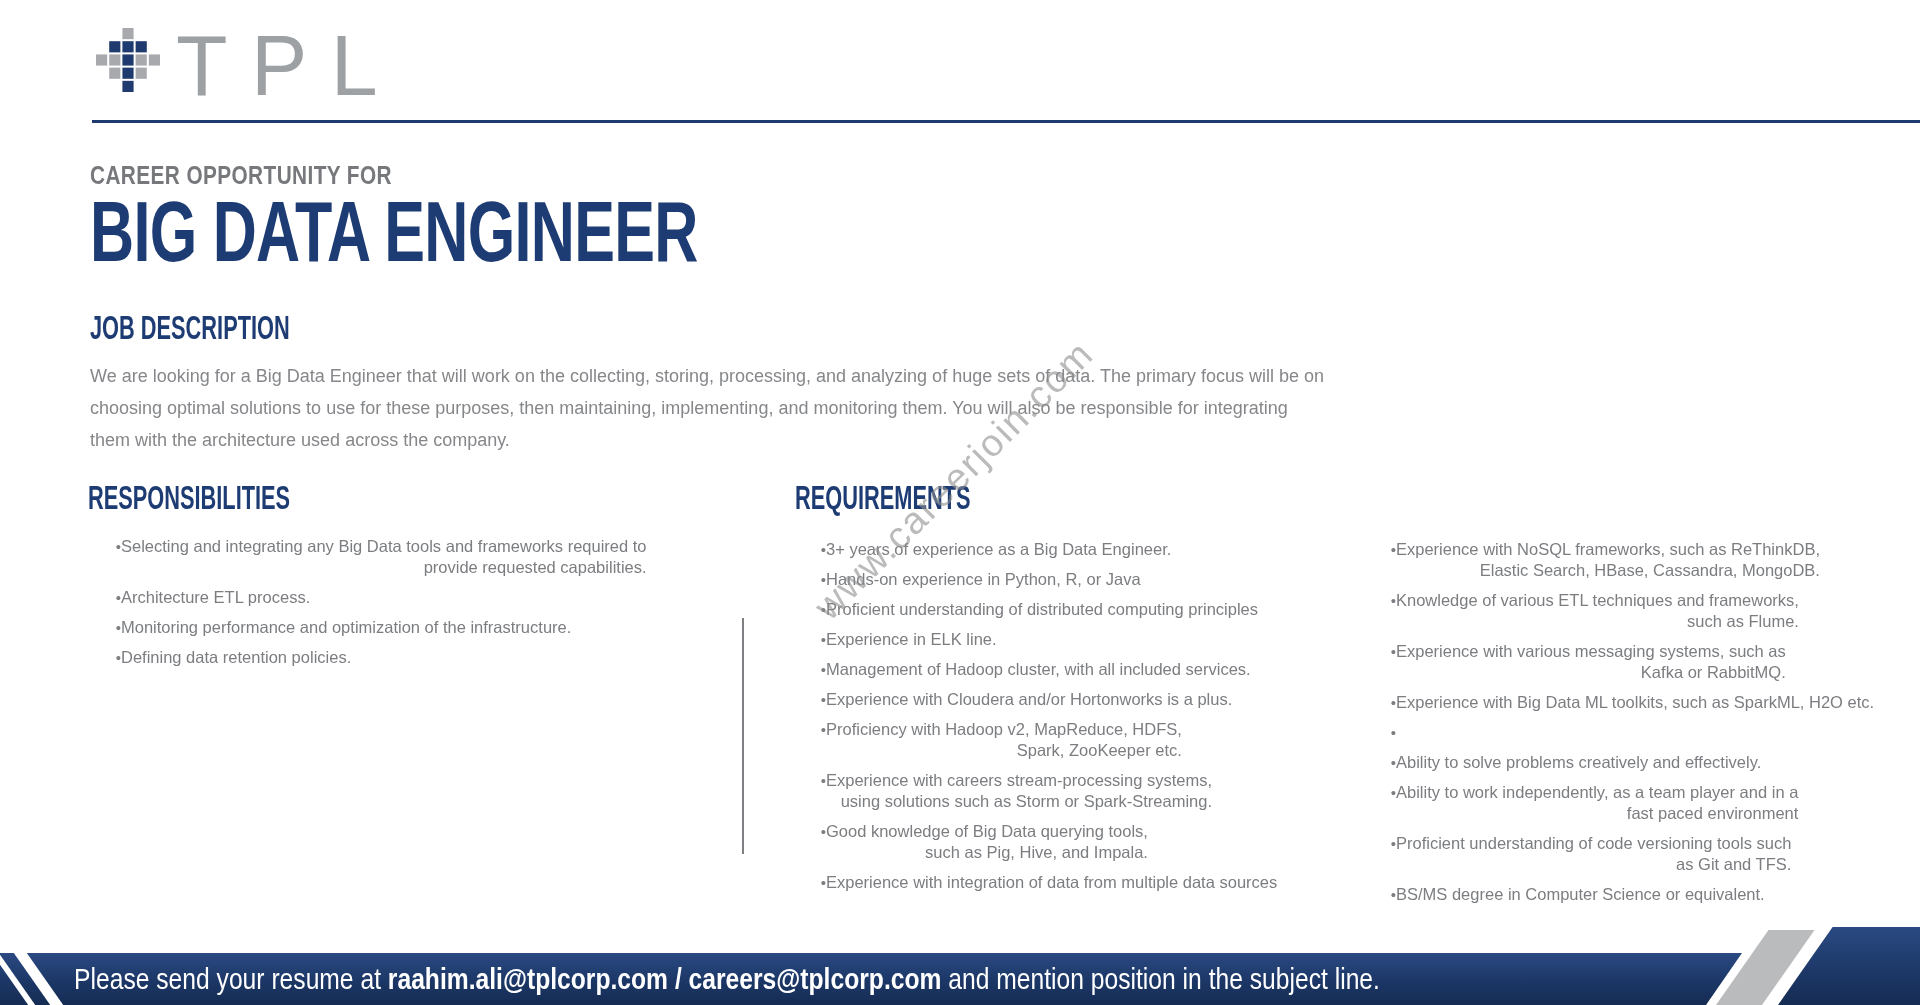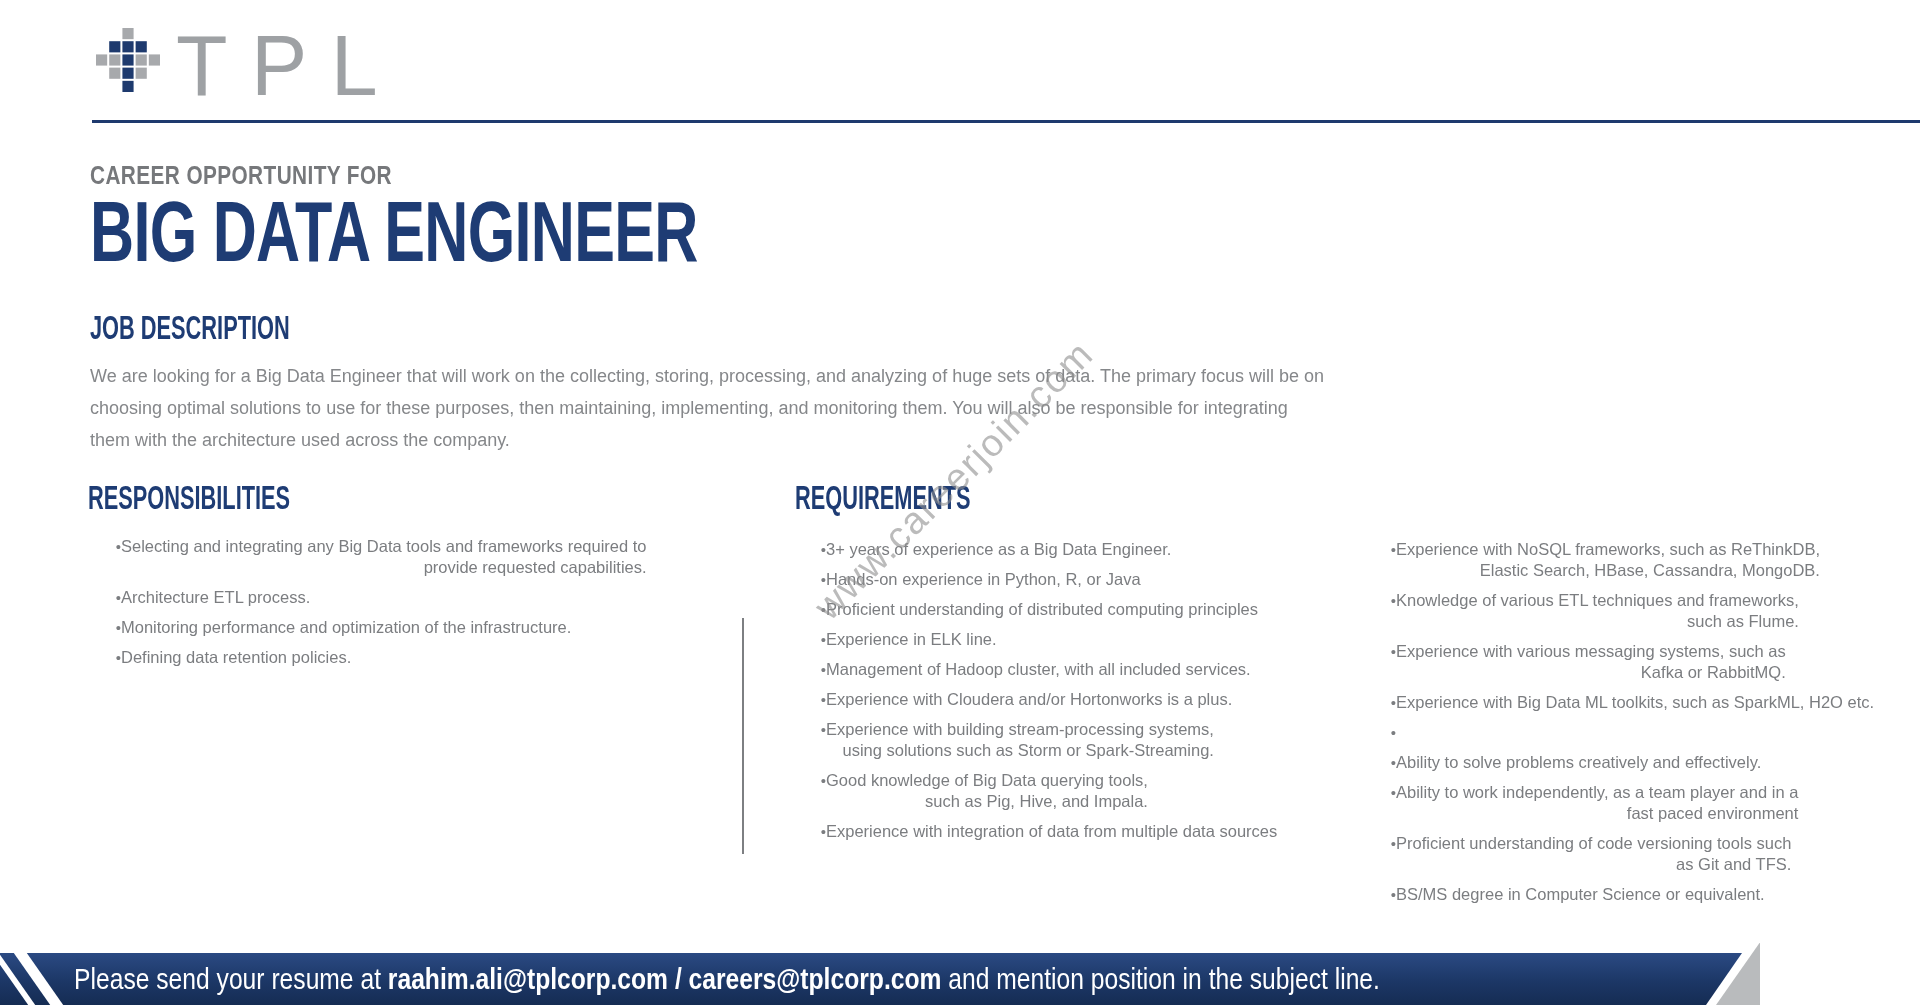--- a/index.html
+++ b/index.html
@@ -51,21 +51,21 @@
 
   .col-divider{left:742px;top:618px;width:2px;height:236px;background:#7d7f82;}
 
   
   .watermark{
     left:806px;top:598px;font-size:38px;letter-spacing:2px;color:#8f8f8f;opacity:0.6;
     transform:rotate(-45deg);transform-origin:0 0;white-space:nowrap;z-index:6;
   }
 
   
-  .footer{left:0;bottom:0;width:1760px;height:80px;overflow:hidden;}
+  .footer{left:0;bottom:0;width:1920px;height:80px;overflow:hidden;}
   .footer-bar{
     position:absolute;left:0;bottom:0;width:1742px;height:52px;
     background:linear-gradient(180deg,#2b4a83 0%,#1c3766 55%,#152c53 100%);
     clip-path:polygon(0 0,100% 0,calc(100% - 36px) 100%,0 100%);
   }
   .stripe-left{position:absolute;bottom:0;height:52px;background:#ffffff;transform:skewX(35deg);}
   .stripe-l1{left:10px;width:7px;}
   .stripe-l2{left:32px;width:13px;}
   .stripe-gray{
     position:absolute;bottom:0;left:1716px;width:46px;height:75px;background:#b9bbbd;
@@ -169,24 +169,29 @@
       <div class="bitem">
         <span class="bdot"></span>
         <span class="btxt">Management of Hadoop cluster, with all included services.</span>
       </div>
 
       <div class="bitem">
         <span class="bdot"></span>
         <span class="btxt">Experience with Cloudera and/or Hortonworks is a plus.</span>
       </div>
 
-
-      <div class="bitem">
-        <span class="bdot"></span>
-        <span class="btxt">Experience with building stream-processing systems,
+      <div class="bitem">
+        <span class="bdot"></span>
+        <span class="btxt">Proficiency with Hadoop v2, MapReduce, HDFS,
+Spark, ZooKeeper etc.</span>
+      </div>
+
+      <div class="bitem">
+        <span class="bdot"></span>
+        <span class="btxt">Experience with careers stream-processing systems,
 using solutions such as Storm or Spark-Streaming.</span>
       </div>
 
       <div class="bitem">
         <span class="bdot"></span>
         <span class="btxt">Good knowledge of Big Data querying tools,
 such as Pig, Hive, and Impala.</span>
       </div>
 
       <div class="bitem">

